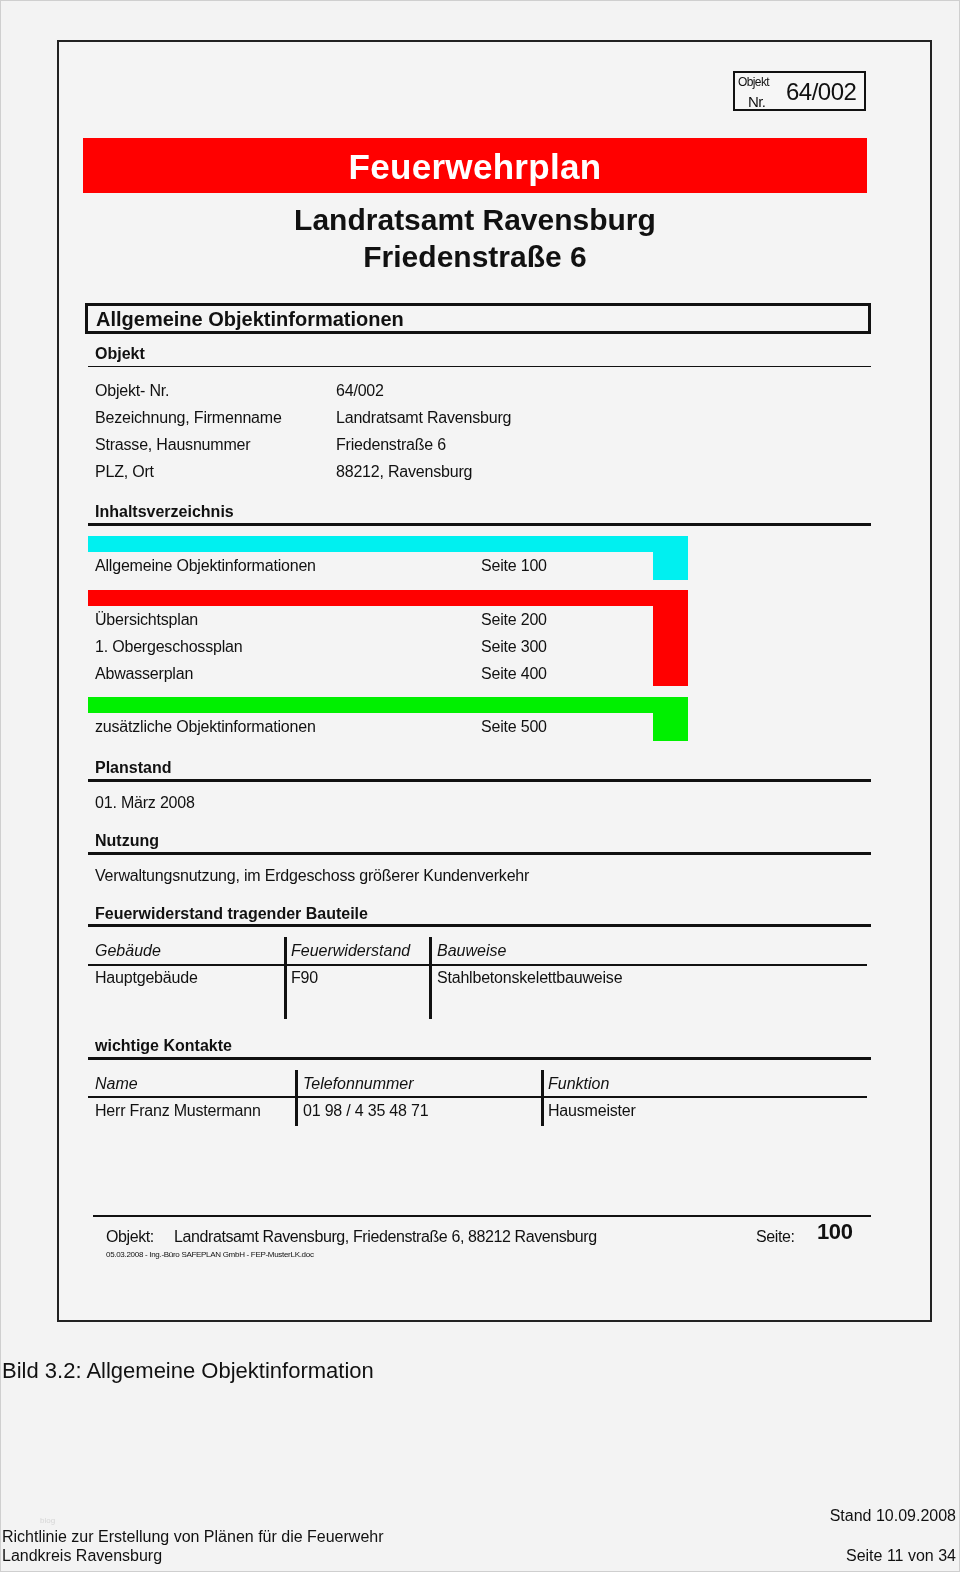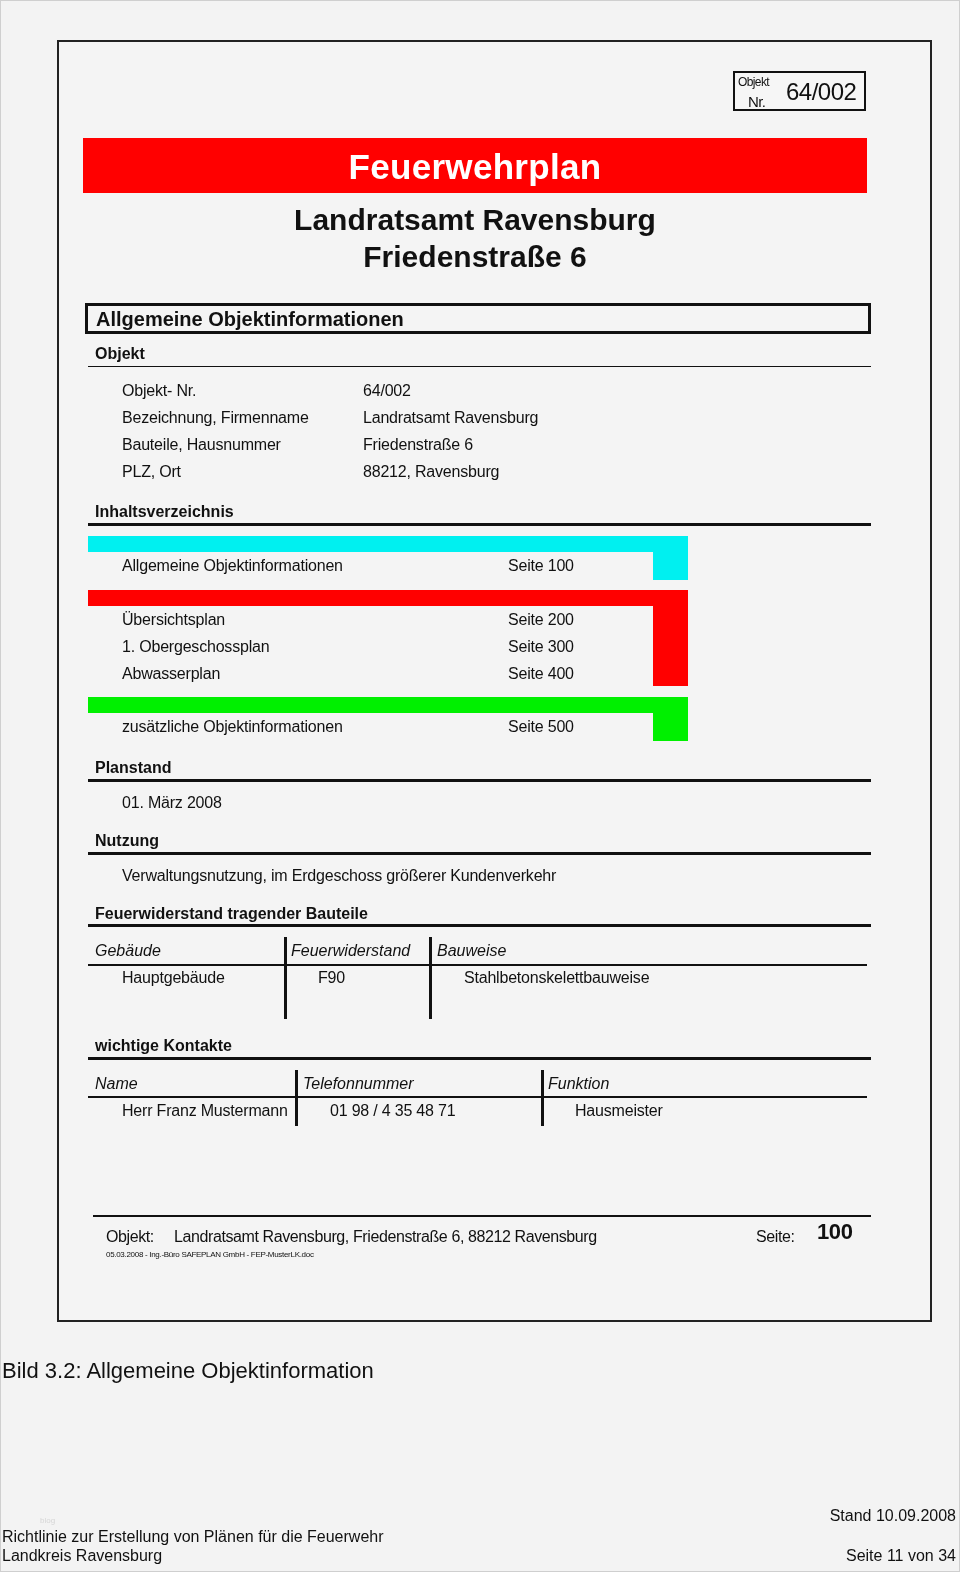--- a/index.html
+++ b/index.html
@@ -35,21 +35,21 @@
   .title2 { top:240px; }
   .sec-box {
     position:absolute; left:85px; top:303px; width:786px; height:31px;
     border:3px solid #111; box-sizing:border-box;
     font-weight:bold; font-size:20px; line-height:26px; padding-left:8px;
   }
   .sec-head { position:absolute; left:95px; font-weight:bold; font-size:16px; }
   .rule { position:absolute; left:88px; width:783px; background:#111; }
   .thin { height:1px; }
   .thick { height:3px; }
-  .txt { position:absolute; font-size:16px; letter-spacing:-0.2px; white-space:nowrap;margin-left:27px; }
+  .txt { position:absolute; font-size:16px; letter-spacing:-0.2px; white-space:nowrap; }
   .bar { position:absolute; }
   .th { position:absolute; font-size:16px; font-style:italic; white-space:nowrap; }
   .vline { position:absolute; width:3px; background:#111; }
   .small { position:absolute; font-size:16px; letter-spacing:-0.4px; white-space:nowrap; }
   .tiny { position:absolute; font-size:8px; font-weight:normal; letter-spacing:-0.3px; white-space:nowrap; }
   .caption { position:absolute; left:2px; top:1358px; font-size:22px; }
   .foot { position:absolute; font-size:16px; white-space:nowrap;text-align:right; }
   .watermark { position:absolute; left:40px; top:1516px; font-size:8px; color:#d6d6d6; }
 </style>
 </head>
@@ -70,21 +70,21 @@
 <div class="title2">Friedenstraße 6</div>
 
 <div class="sec-box">Allgemeine Objektinformationen</div>
 
 <div class="sec-head" style="top:345px">Objekt</div>
 <div class="rule thin" style="top:366px"></div>
 <div class="txt" style="left:95px;top:382px">Objekt- Nr.</div>
 <div class="txt" style="left:336px;top:382px">64/002</div>
 <div class="txt" style="left:95px;top:409px">Bezeichnung, Firmenname</div>
 <div class="txt" style="left:336px;top:409px">Landratsamt Ravensburg</div>
-<div class="txt" style="left:95px;top:436px">Bauteile, Hausnummer</div>
+<div class="txt" style="left:95px;top:436px">Strasse, Hausnummer</div>
 <div class="txt" style="left:336px;top:436px">Friedenstraße 6</div>
 <div class="txt" style="left:95px;top:463px">PLZ, Ort</div>
 <div class="txt" style="left:336px;top:463px">88212, Ravensburg</div>
 
 <div class="sec-head" style="top:503px">Inhaltsverzeichnis</div>
 <div class="rule thick" style="top:523px"></div>
 
 <div class="bar" style="left:88px;top:536px;width:600px;height:16px;background:#00f0f0"></div>
 <div class="bar" style="left:653px;top:536px;width:35px;height:44px;background:#00f0f0"></div>
 <div class="txt" style="left:95px;top:557px">Allgemeine Objektinformationen</div>

